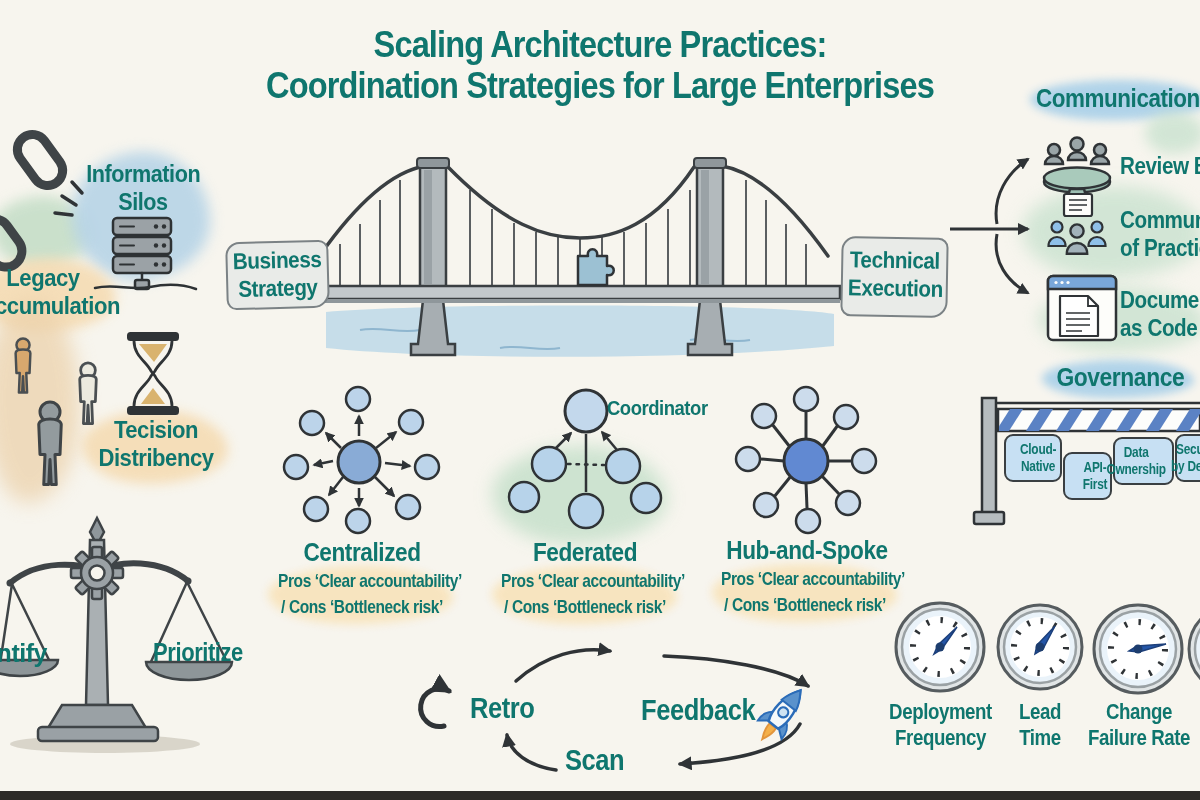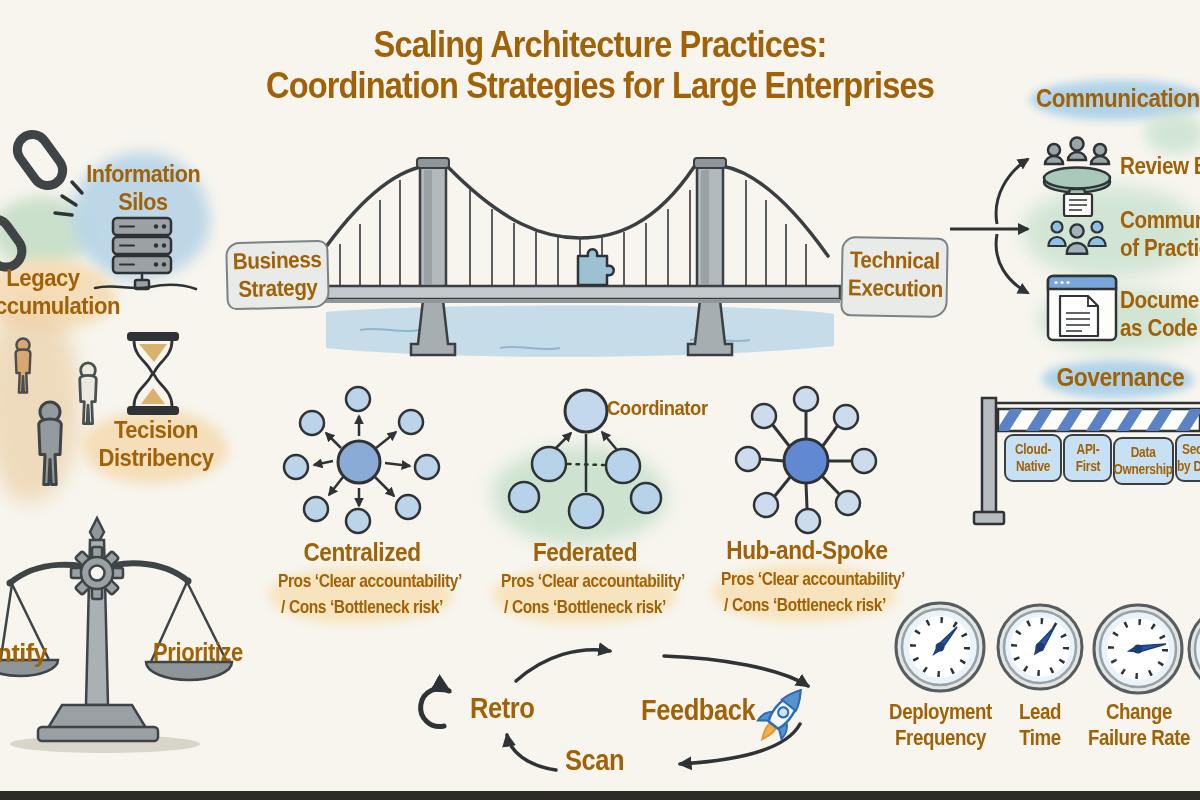--- a/index.html
+++ b/index.html
@@ -1,26 +1,26 @@
 <!DOCTYPE html>
 <html><head>
 <meta charset="utf-8">
 <style>
   html,body{margin:0;padding:0;background:#e8e6df;}
   .canvas{position:relative;width:1200px;height:800px;background:#f7f5ee;overflow:hidden;
-          font-family:"Liberation Sans",sans-serif;color:#a16207;}
+          font-family:"Liberation Sans",sans-serif;color:#0f766e;}
   .blob{position:absolute;border-radius:52% 48% 55% 45%/48% 55% 45% 52%;}
   .layer{position:absolute;left:0;top:0;}
   .txt{position:absolute;font-weight:700;letter-spacing:-0.5px;line-height:1.15;}
   .txt .line{display:block;white-space:nowrap;}
   .center{text-align:center;}
   .tag{position:absolute;background:#e9ebe8;border:2.5px solid #7b8285;border-radius:14px 10px 16px 10px;
        text-align:center;font-weight:700;letter-spacing:-0.5px;}
   .sign{position:absolute;background:#c7e0f3;border:2.5px solid #3a3f42;border-radius:9px;
-        display:flex;align-items:center;justify-content:center;text-align:center;
+        display:flex;align-items:center;justify-content:flex-end;text-align:center;
         font-weight:700;font-size:14.5px;line-height:1.2;letter-spacing:-0.3px;}
   .sign .inner{transform:scaleX(0.82);}
   svg{overflow:visible;}
 </style>
 </head>
 <body>
 
 <div class="canvas">
 
   <div class="blob" style="left:-8px;top:196px;width:100px;height:72px;background:#c3ddc6;filter:blur(7px);opacity:.85;"></div>
@@ -394,21 +394,21 @@
   </div>
 
   <div class="txt center" style="left:1048px;top:363px;width:140px;font-size:26px;transform:scaleX(0.88);transform-origin:center top;">Governance</div>
 
   <div class="sign" style="left:1004px;top:434px;width:54px;height:44px;">
     <div class="inner">
       <span class="line" style="display:block;white-space:nowrap;">Cloud-</span>
       <span class="line" style="display:block;white-space:nowrap;">Native</span>
     </div>
   </div>
-  <div class="sign" style="left:1063px;top:434px;width:45px;height:44px;">
+  <div class="sign" style="left:1063px;top:452px;width:45px;height:44px;">
     <div class="inner">
       <span class="line" style="display:block;white-space:nowrap;">API-</span>
       <span class="line" style="display:block;white-space:nowrap;">First</span>
     </div>
   </div>
   <div class="sign" style="left:1113px;top:437px;width:57px;height:44px;">
     <div class="inner">
       <span class="line" style="display:block;white-space:nowrap;">Data</span>
       <span class="line" style="display:block;white-space:nowrap;">Ownership</span>
     </div>

